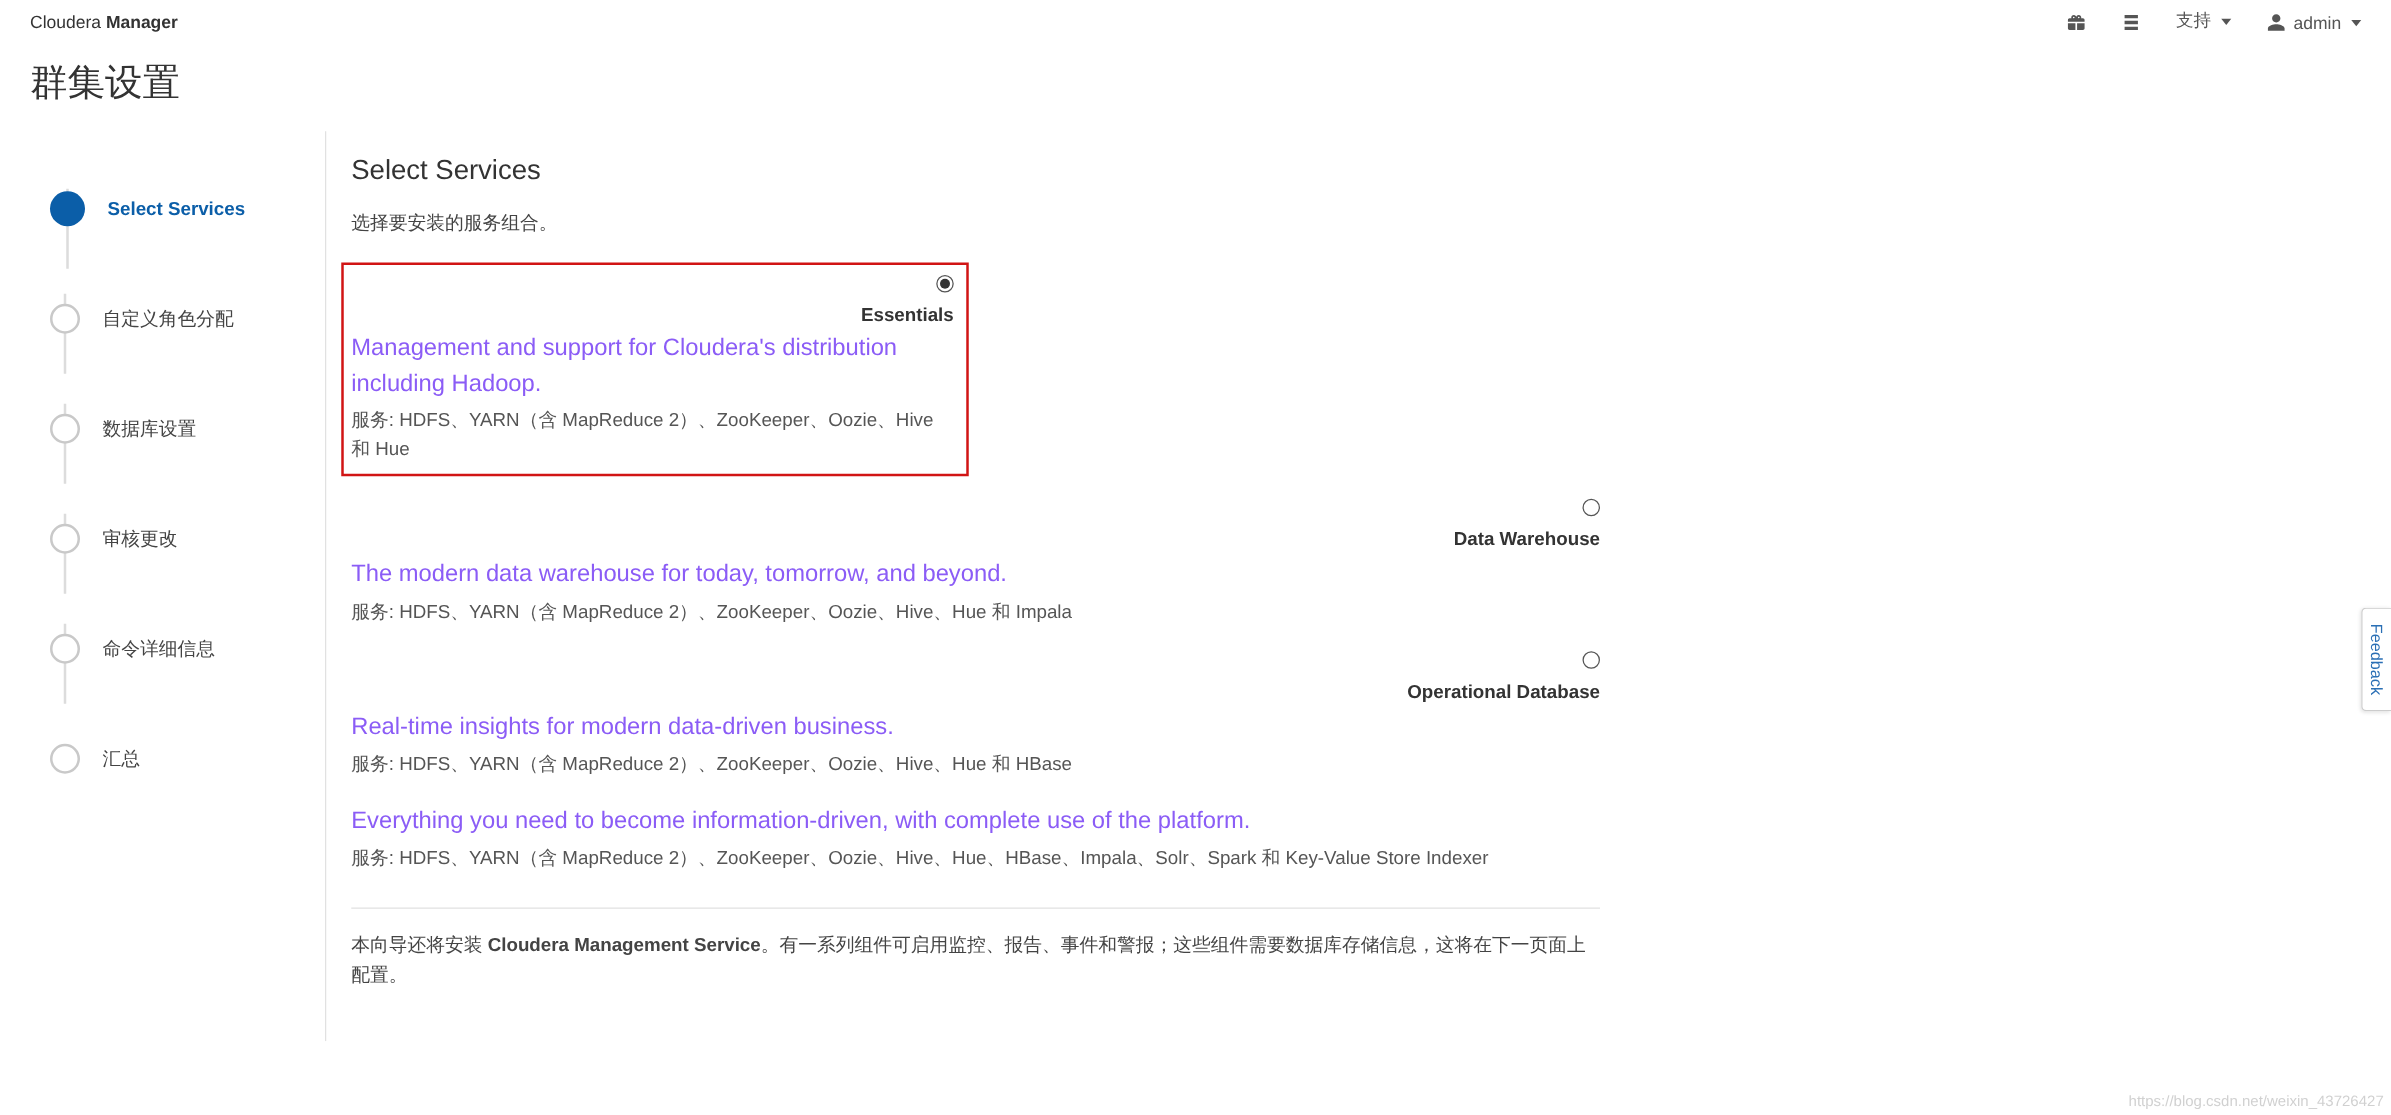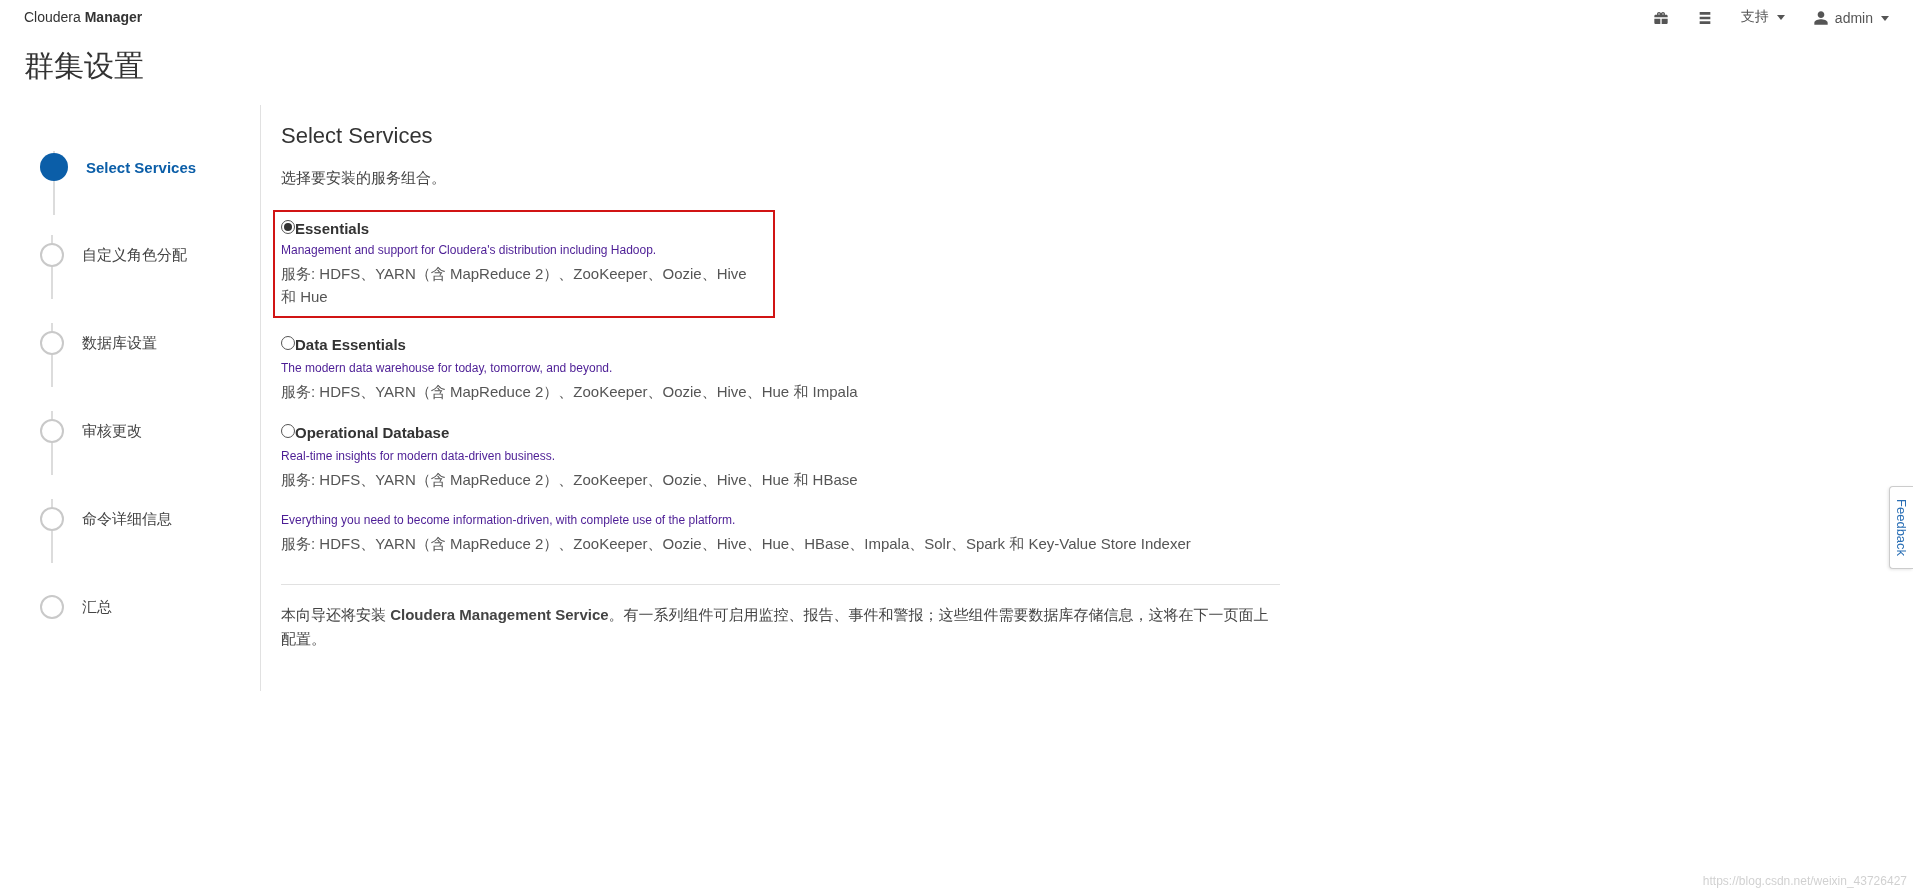--- a/index.html
+++ b/index.html
@@ -17,25 +17,25 @@
 .step .circle { width: 24px; height: 24px; border-radius: 50%; border: 2px solid #c9c9c9; background: #fff; z-index: 1; }
 .step.active .circle { width: 28px; height: 28px; border: none; background: #0b5ea8; }
 .step .label { color: #444; font-size: 15px; }
 .step.active .label { color: #0b5ea8; font-weight: 600; }
 .step .line { position: absolute; left: 11px; top: 24px; width: 2px; height: 64px; background: #dcdcdc; }
 .step.active .line { left: 13px; top: 28px; }
 .content-wrap { flex: 1; border-left: 1px solid #e1e1e1; padding: 18px 40px 40px 20px; max-width: 1060px; }
 .content-title { font-size: 22px; font-weight: 400; margin-bottom: 20px; color: #333; }
 .content-sub { font-size: 15px; margin-bottom: 22px; color: #444; }
 .opt-block { padding: 10px 0 10px 0; }
-.opt-head { display: flex; align-items: flex-start; margin-bottom: 6px; }
+.opt-head { display: flex; align-items: flex-end; gap: 10px; margin-bottom: 6px; flex-direction: column; }
 .radio { width: 14px; height: 14px; border-radius: 50%; border: 1.5px solid #555; display: inline-flex; align-items: center; justify-content: center; flex-shrink: 0; }
 .radio.selected::after { content: ""; width: 8px; height: 8px; border-radius: 50%; background: #333; }
 .opt-name { font-weight: 700; font-size: 15px; color: #333; }
-.opt-desc { color: #4c1d95; font-size: 12px; margin-bottom: 4px; line-height: 1.5; }
+.opt-desc { color: #8b5cf6; font-size: 19px; margin-bottom: 4px; line-height: 1.5; }
 .opt-services { color: #555; font-size: 15px; line-height: 1.5; }
 .highlighted { border: 2px solid #d11414; padding: 8px 10px 8px 6px; margin: 4px 0 8px -8px; width: 502px; }
 .highlighted .opt-head { margin-bottom: 4px; }
 hr.sep { border: none; border-top: 1px solid #e1e1e1; margin: 18px 0; }
 .footer-note { color: #444; font-size: 15px; line-height: 1.6; }
 .footer-note .strong { font-weight: 700; }
 .feedback-tab { position: fixed; right: 0; top: 50%; transform: translateY(40px); writing-mode: vertical-rl; background: #fff; border: 1px solid #ccc; border-right: none; padding: 12px 4px; font-size: 13px; color: #2a6fb5; cursor: pointer; border-radius: 4px 0 0 4px; box-shadow: -1px 1px 3px rgba(0,0,0,.1); }
 .watermark { position: fixed; right: 6px; bottom: 4px; color: rgba(120,120,120,.35); font-size: 12px; }
 .icon-svg { width: 16px; height: 16px; fill: #555; }
 </style>
@@ -113,21 +113,21 @@
           <div class="opt-head">
             <span class="radio selected"></span>
             <span class="opt-name">Essentials</span>
           </div>
           <div class="opt-desc">Management and support for Cloudera's distribution including Hadoop.</div>
           <div class="opt-services">服务: HDFS、YARN（含 MapReduce 2）、ZooKeeper、Oozie、Hive 和 Hue</div>
         </div>
         <div class="opt-block">
           <div class="opt-head">
             <span class="radio"></span>
-            <span class="opt-name">Data Essentials</span>
+            <span class="opt-name">Data Warehouse</span>
           </div>
           <div class="opt-desc">The modern data warehouse for today, tomorrow, and beyond.</div>
           <div class="opt-services">服务: HDFS、YARN（含 MapReduce 2）、ZooKeeper、Oozie、Hive、Hue 和 Impala</div>
         </div>
         <div class="opt-block">
           <div class="opt-head">
             <span class="radio"></span>
             <span class="opt-name">Operational Database</span>
           </div>
           <div class="opt-desc">Real-time insights for modern data-driven business.</div>

